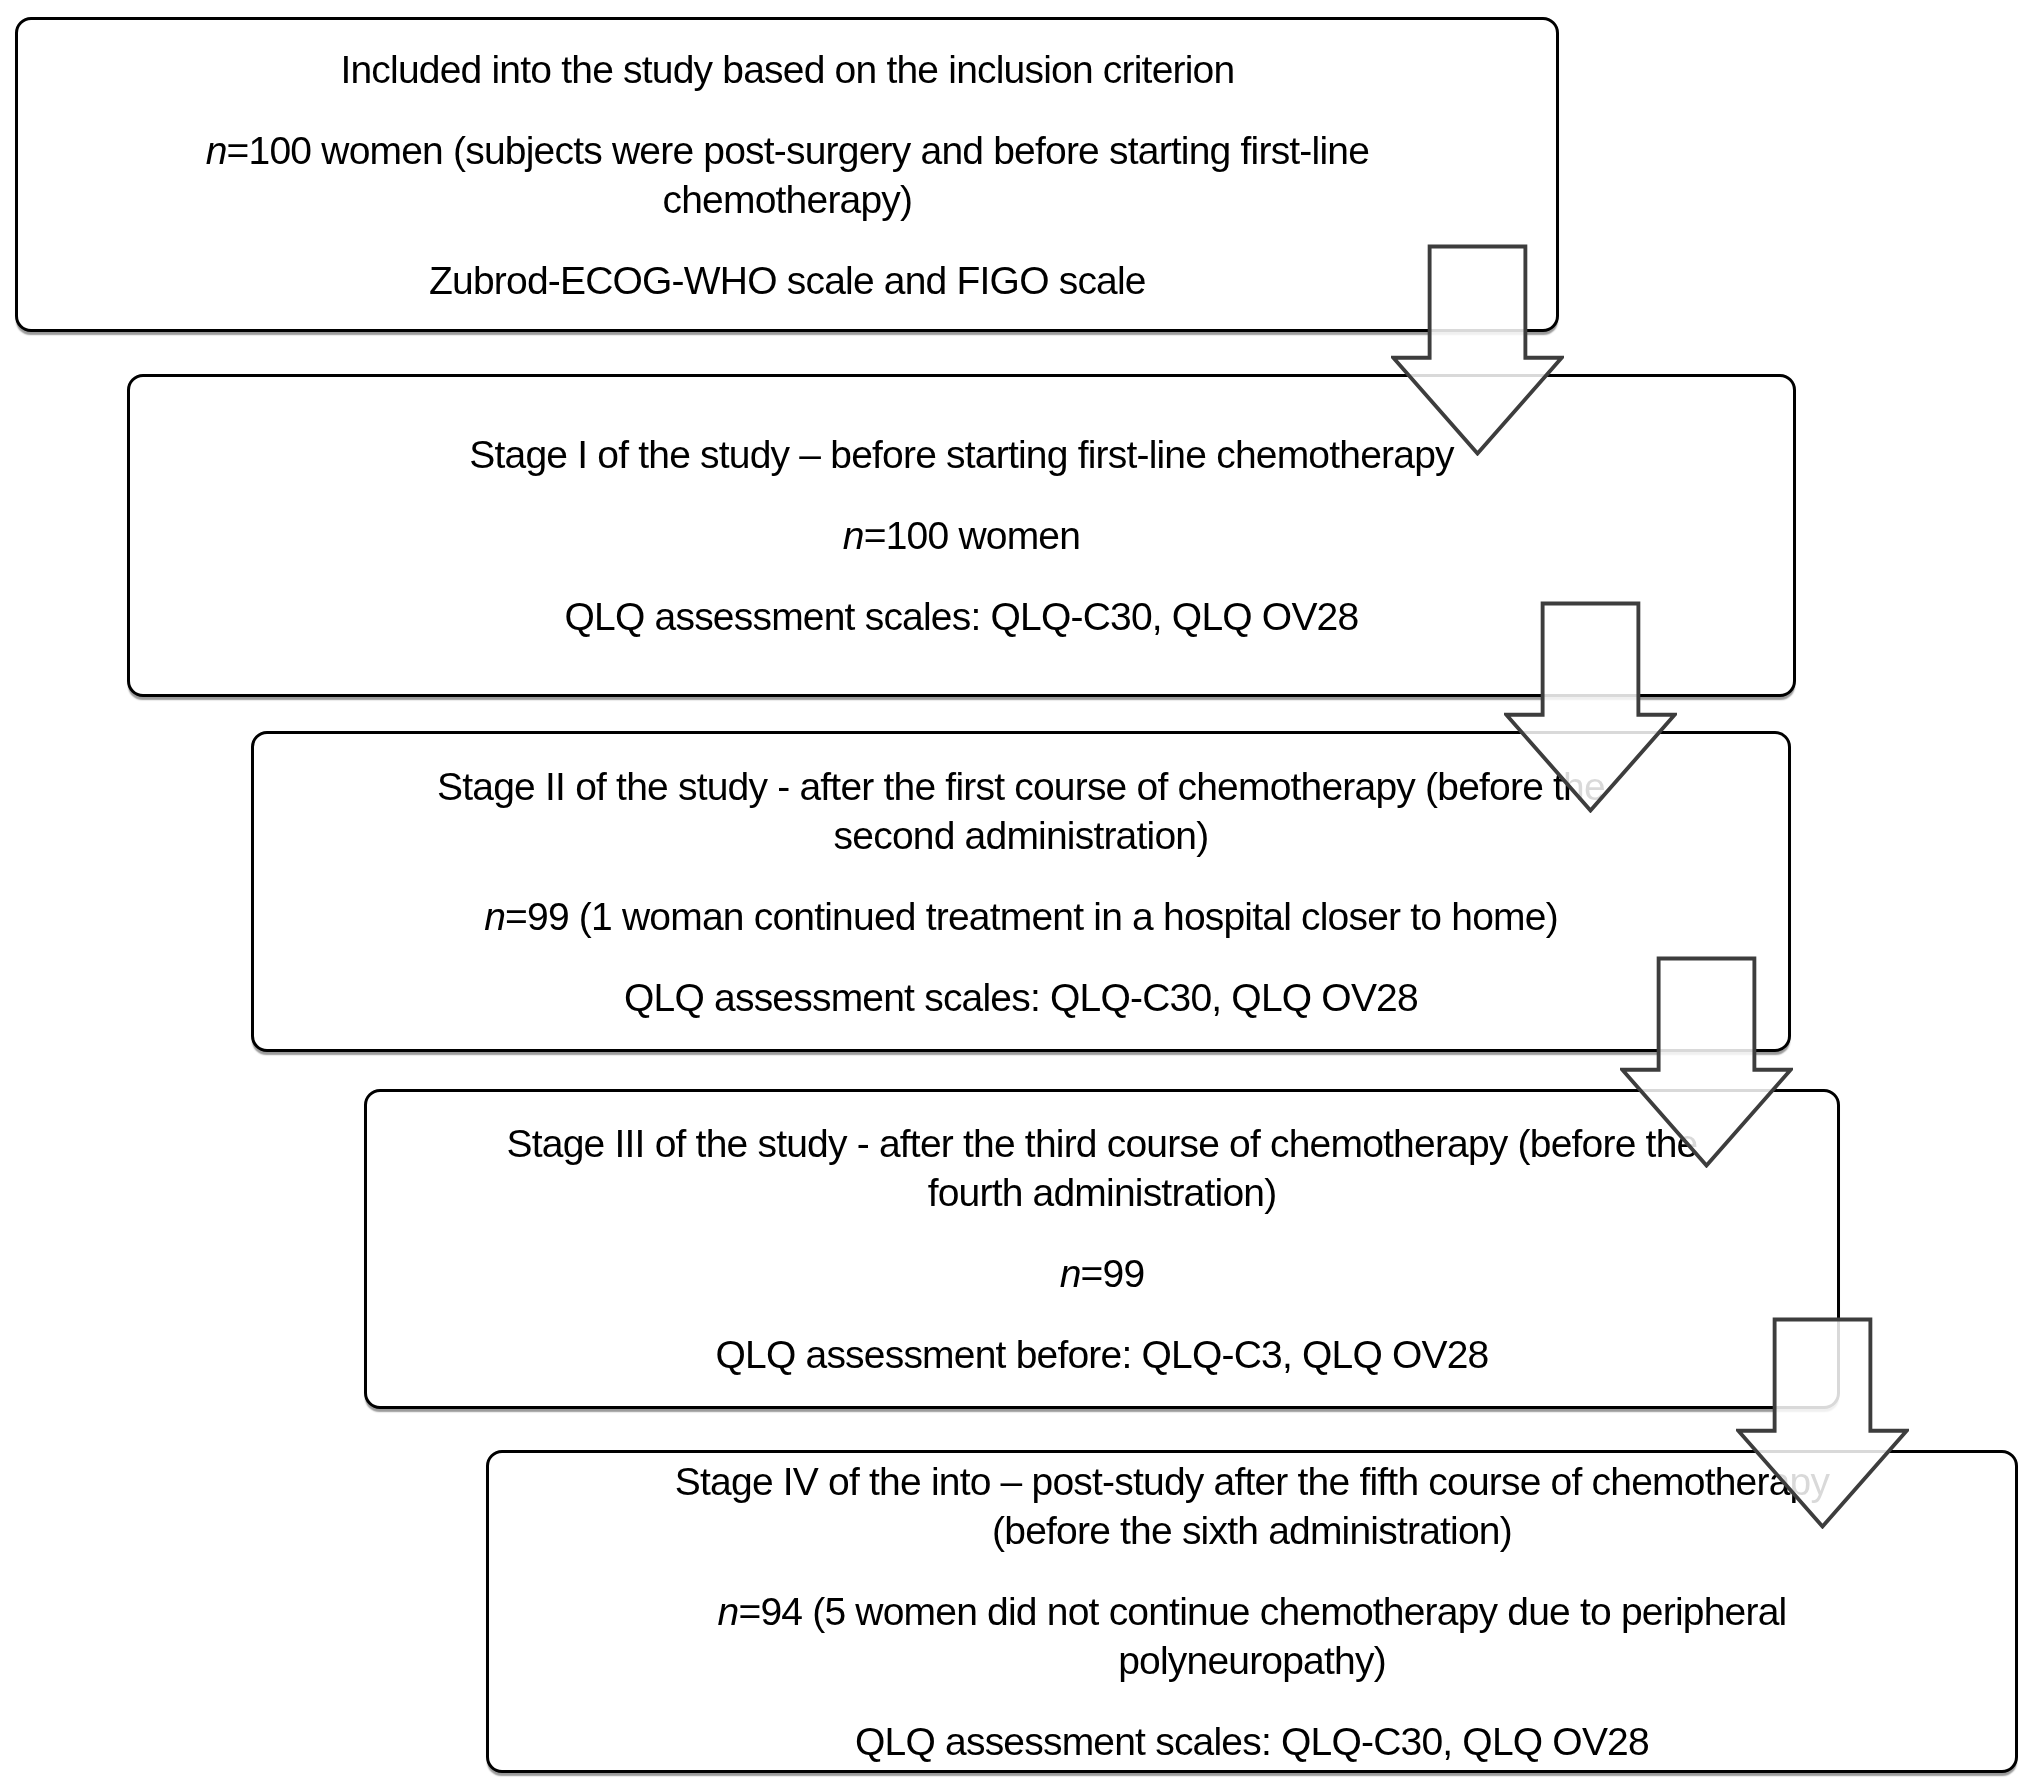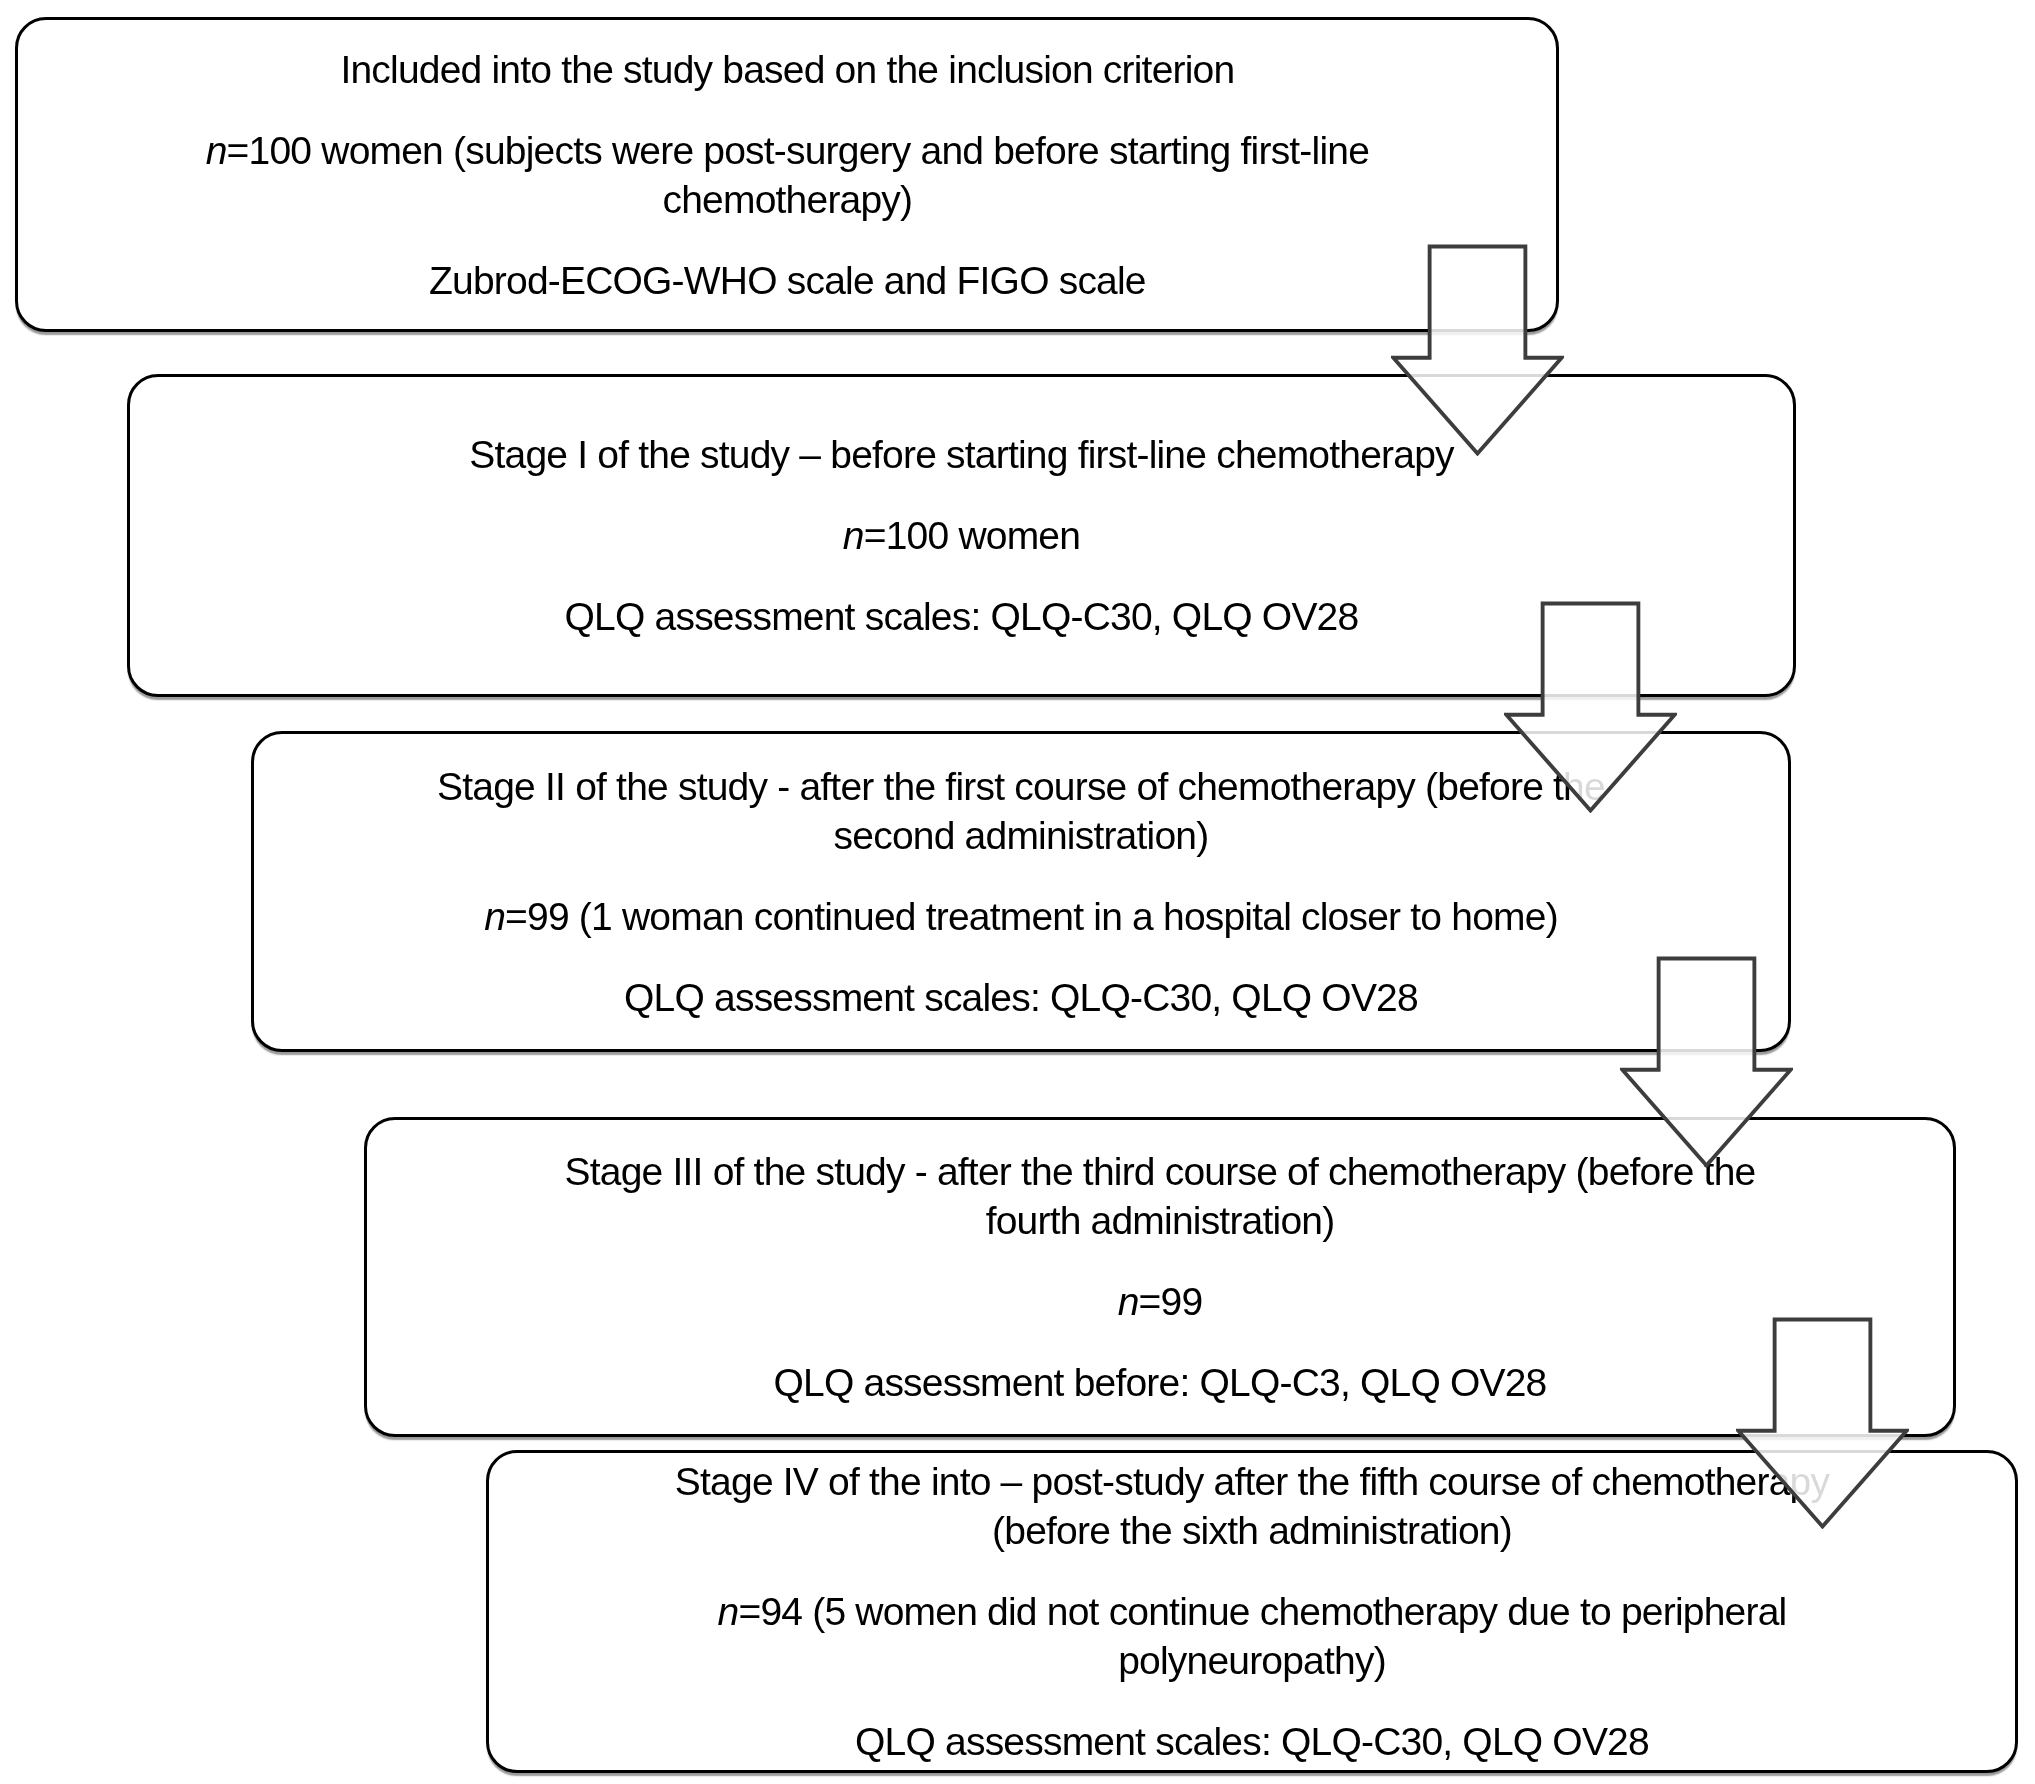--- a/index.html
+++ b/index.html
@@ -17,21 +17,21 @@
     background:var(--background);
     font-family:"Liberation Sans",sans-serif;
     color:var(--text);
     overflow:hidden;
   }
   .box{
     position:absolute;
     box-sizing:border-box;
     background:var(--box-fill);
     border:3.1px solid var(--box-border);
-    border-radius:31px;
+    border-radius:16px;
     box-shadow:0 3.9px 1.5px -1.5px rgba(0,0,0,0.4);
     padding:0 46px;
     z-index:1;
   }
   .content{
     height:100%;
     display:flex;
     flex-direction:column;
     justify-content:center;
     align-items:center;
@@ -43,21 +43,21 @@
     font-size:39px;
     line-height:49px;
     letter-spacing:-0.8px;
     white-space:normal;
   }
   .tline .b{font-weight:normal;}
   .tline .i{font-style:italic;}
   #box-1{left:15.4px;  top:17px;   width:1544px;height:315px;}
   #box-2{left:127px; top:374px;  width:1669px;height:323px;}
   #box-3{left:251px; top:731px;  width:1540px;height:321px;}
-  #box-4{left:364px; top:1089px; width:1592px;height:320px;margin-top:28px;}
+  #box-4{left:364px; top:1089px; width:1476px;height:320px;}
   #box-5{left:486px; top:1450px; width:1532px;height:323px;}
   .arrow{
     position:absolute;
     width:173px;height:212px;
     z-index:2;
   }
   #arrow-1{left:1391px;top:244px;}
   #arrow-2{left:1504px;top:601px;}
   #arrow-3{left:1620px;top:956px;}
   #arrow-4{left:1736px;top:1317px;}

